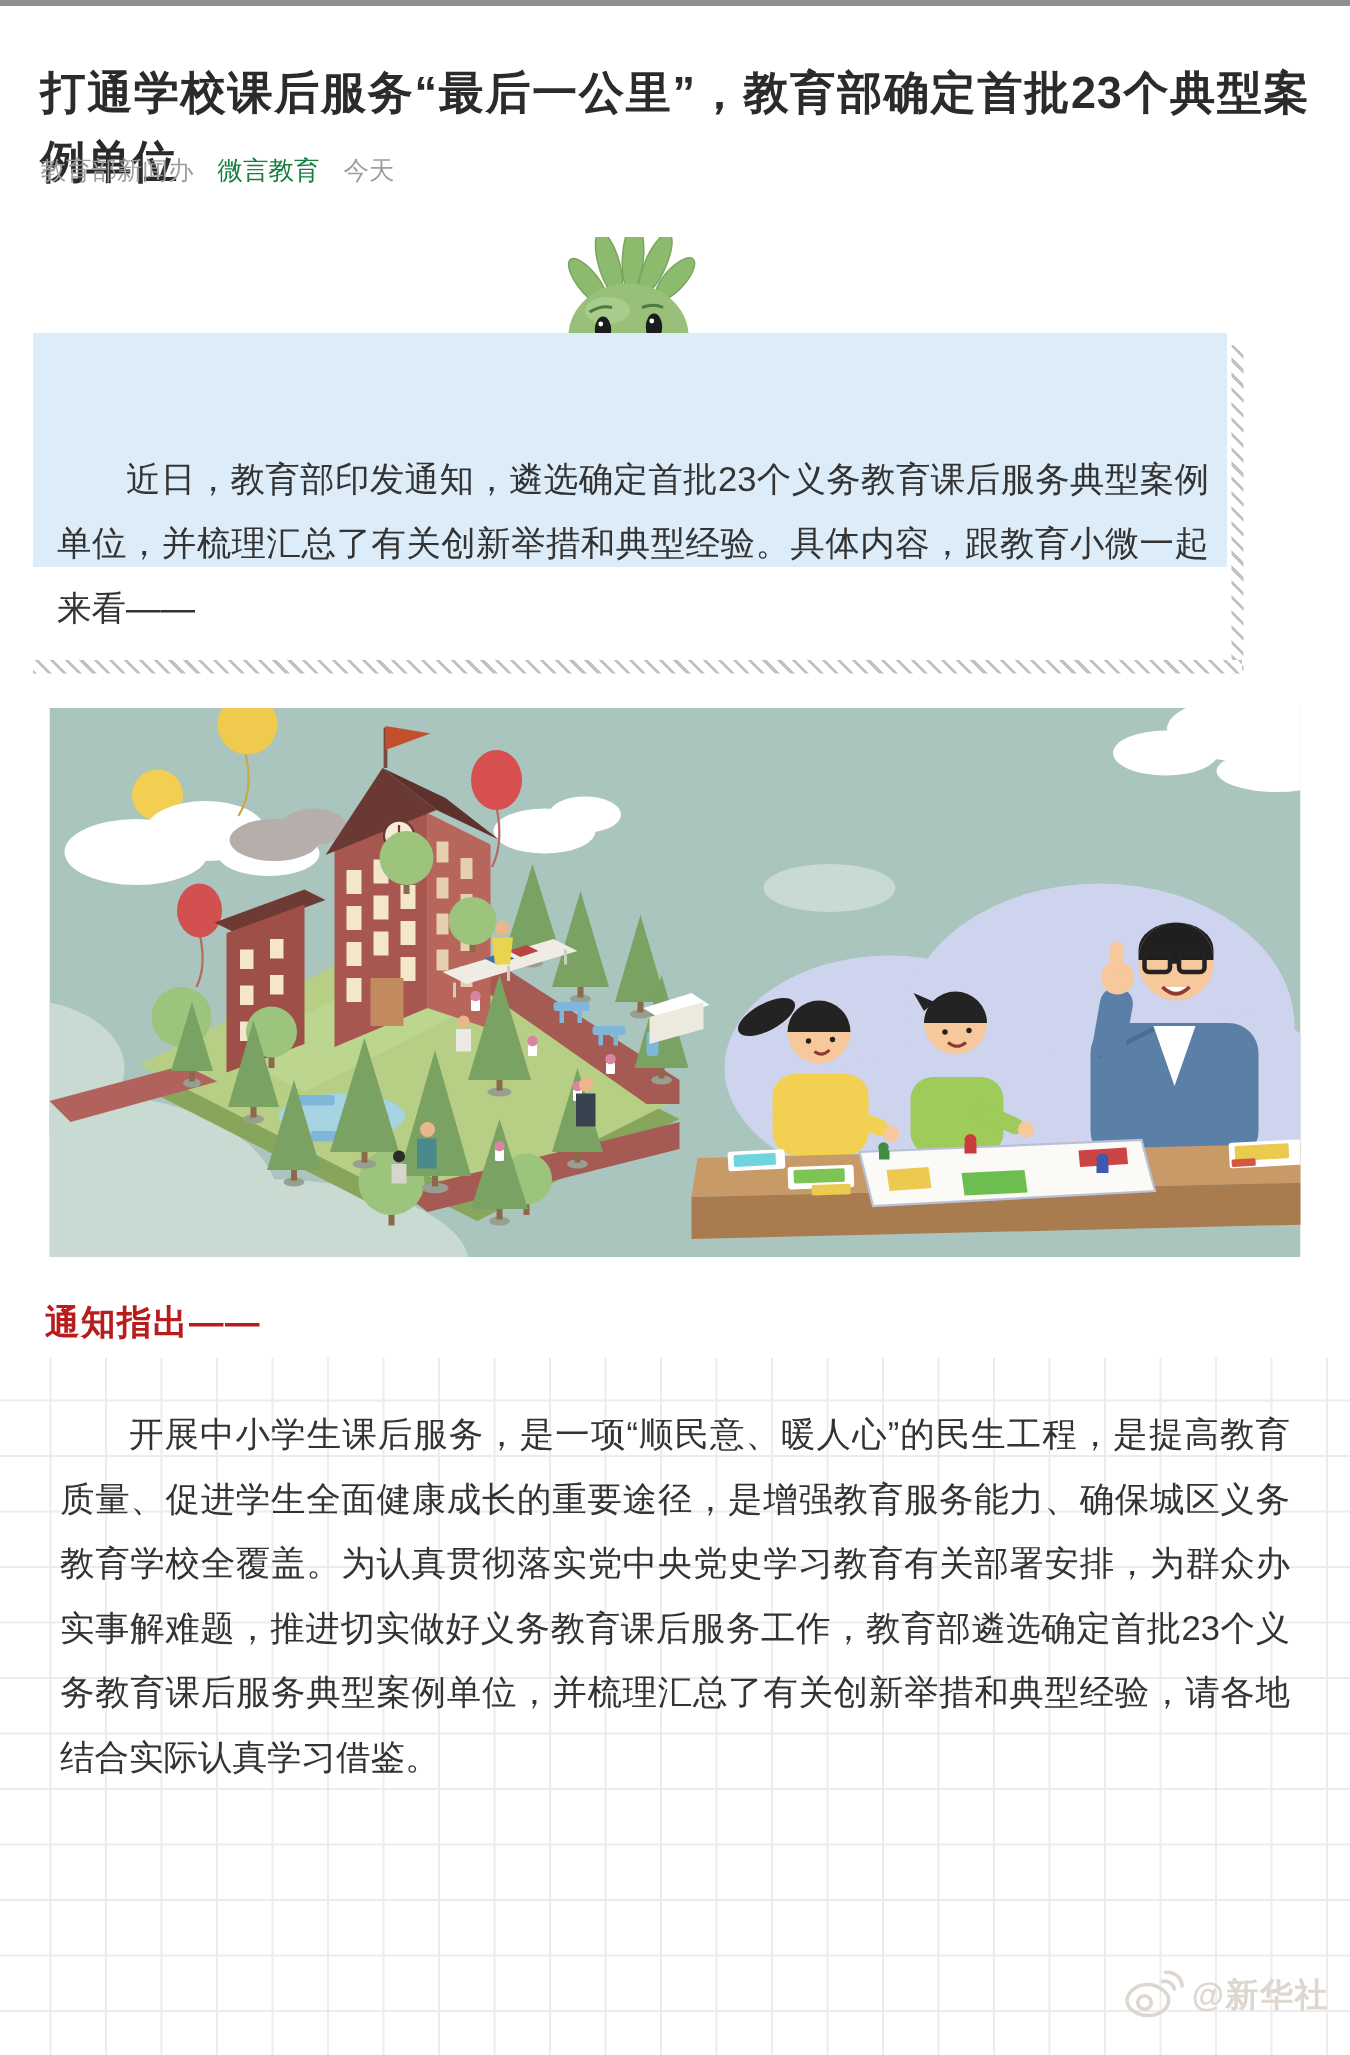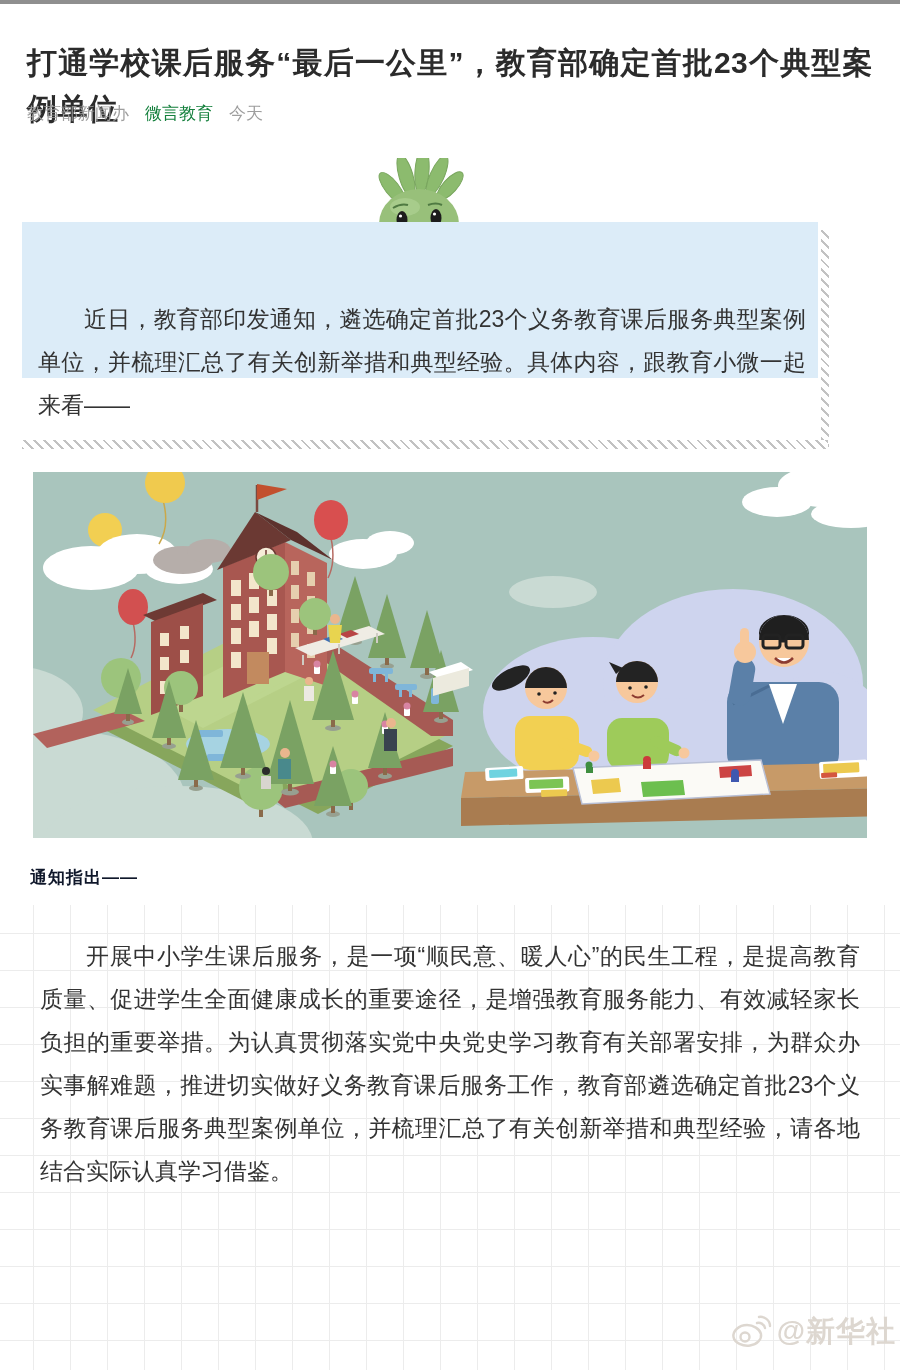--- a/index.html
+++ b/index.html
@@ -28,41 +28,41 @@
   .hatch { background:repeating-linear-gradient(45deg,#c2c2c2 0 2px,#ffffff 2px 7px); }
   .hatch-right { position:absolute; left:821px; top:230px; width:8px; height:219px; }
   .hatch-bottom { position:absolute; left:22px; top:440px; width:806px; height:9px; }
 
   .mascot { position:absolute; left:356px; top:158px; width:124px; height:130px; }
 
   .illustration { position:absolute; left:33px; top:472px; width:834px; height:366px; }
 
   .section-heading {
     position:absolute; left:30px; top:866px;
-    font-size:17px; font-weight:700; color:#0f172a; letter-spacing:1px;
+    font-size:23px; font-weight:700; color:#b91c1c; letter-spacing:1px;
   }
 
   .grid-section {
     position:absolute; left:0; top:905px; width:900px; height:465px; box-sizing:border-box;
     background-image:
       linear-gradient(#ececec 1px, transparent 1px),
       linear-gradient(90deg, #ececec 1px, transparent 1px);
     background-size:37px 37px; background-position:-4px 28px;
     padding:30px 40px 0 40px;
   }
   .body-para {
     margin:0; font-size:23px; line-height:43px; color:#333;
     text-align:justify; text-indent:2em;
   }
   .body-para + .body-para { margin-top:47px; }
   .lead-blue { color:#2a5caa; font-weight:700; }
 
   .watermark {
-    position:absolute; right:4px; top:1312px; display:flex; align-items:center; gap:5px;
-    color:#ddd7d0; font-size:29px; font-weight:700; letter-spacing:1px;
+    position:absolute; right:14px; top:1312px; display:flex; align-items:center; gap:5px;
+    color:#ddd7d0; font-size:22px; font-weight:700; letter-spacing:1px;
   }
 </style>
 </head>
 <body>
 
 <div class="page">
   <div class="top-divider"></div>
 
   <h1 class="article-title">打通学校课后服务“最后一公里”，教育部确定首批23个典型案例单位</h1>
 
@@ -394,21 +394,21 @@
       <rect x="508" y="318" width="26" height="7" rx="1" fill="#ecc94f" transform="rotate(-2 508 318)"></rect>
       <rect x="786" y="290" width="48" height="17" rx="2" fill="#ffffff" transform="rotate(-3 786 290)"></rect>
       <rect x="790" y="292" width="36" height="10" rx="1" fill="#ecc94f" transform="rotate(-3 790 292)"></rect>
       <rect x="788" y="301" width="16" height="5" rx="1" fill="#d4573f" transform="rotate(-3 788 301)"></rect>
     </g>
   </svg>
 
   <div class="section-heading">通知指出——</div>
 
   <div class="grid-section">
-    <p class="body-para">开展中小学生课后服务，是一项“顺民意、暖人心”的民生工程，是提高教育质量、促进学生全面健康成长的重要途径，是增强教育服务能力、有效减轻家长负担的重要举措。为认真贯彻落实党中央党史学习教育有关部署安排，为群众办实事解难题，推进切实做好义务教育课后服务工作，教育部遴选确定首批23个义务教育课后服务典型案例单位，并梳理汇总了有关创新举措和典型经验，请各地结合实际认真学习借鉴。</p>
+    <p class="body-para">开展中小学生课后服务，是一项“顺民意、暖人心”的民生工程，是提高教育质量、促进学生全面健康成长的重要途径，是增强教育服务能力、确保城区义务教育学校全覆盖。为认真贯彻落实党中央党史学习教育有关部署安排，为群众办实事解难题，推进切实做好义务教育课后服务工作，教育部遴选确定首批23个义务教育课后服务典型案例单位，并梳理汇总了有关创新举措和典型经验，请各地结合实际认真学习借鉴。</p>
   </div>
 
   <div class="watermark">
     <svg width="42" height="36" viewBox="0 0 42 36">
       <g fill="none" stroke="#ddd7d0" stroke-width="2.4" stroke-linecap="round">
         <path d="M17 11 C9 11 2.5 17 3.5 23 C4.5 29 13 32.5 20 31.5 C27 30.5 32 25.5 31 20 C30 15 23 11 17 11 Z"></path>
         <circle cx="15" cy="23" r="4.5"></circle>
         <path d="M27 9 C30 8 34 10 35 14"></path>
         <path d="M29 3 C34 2 40 6 40 12"></path>
       </g>

